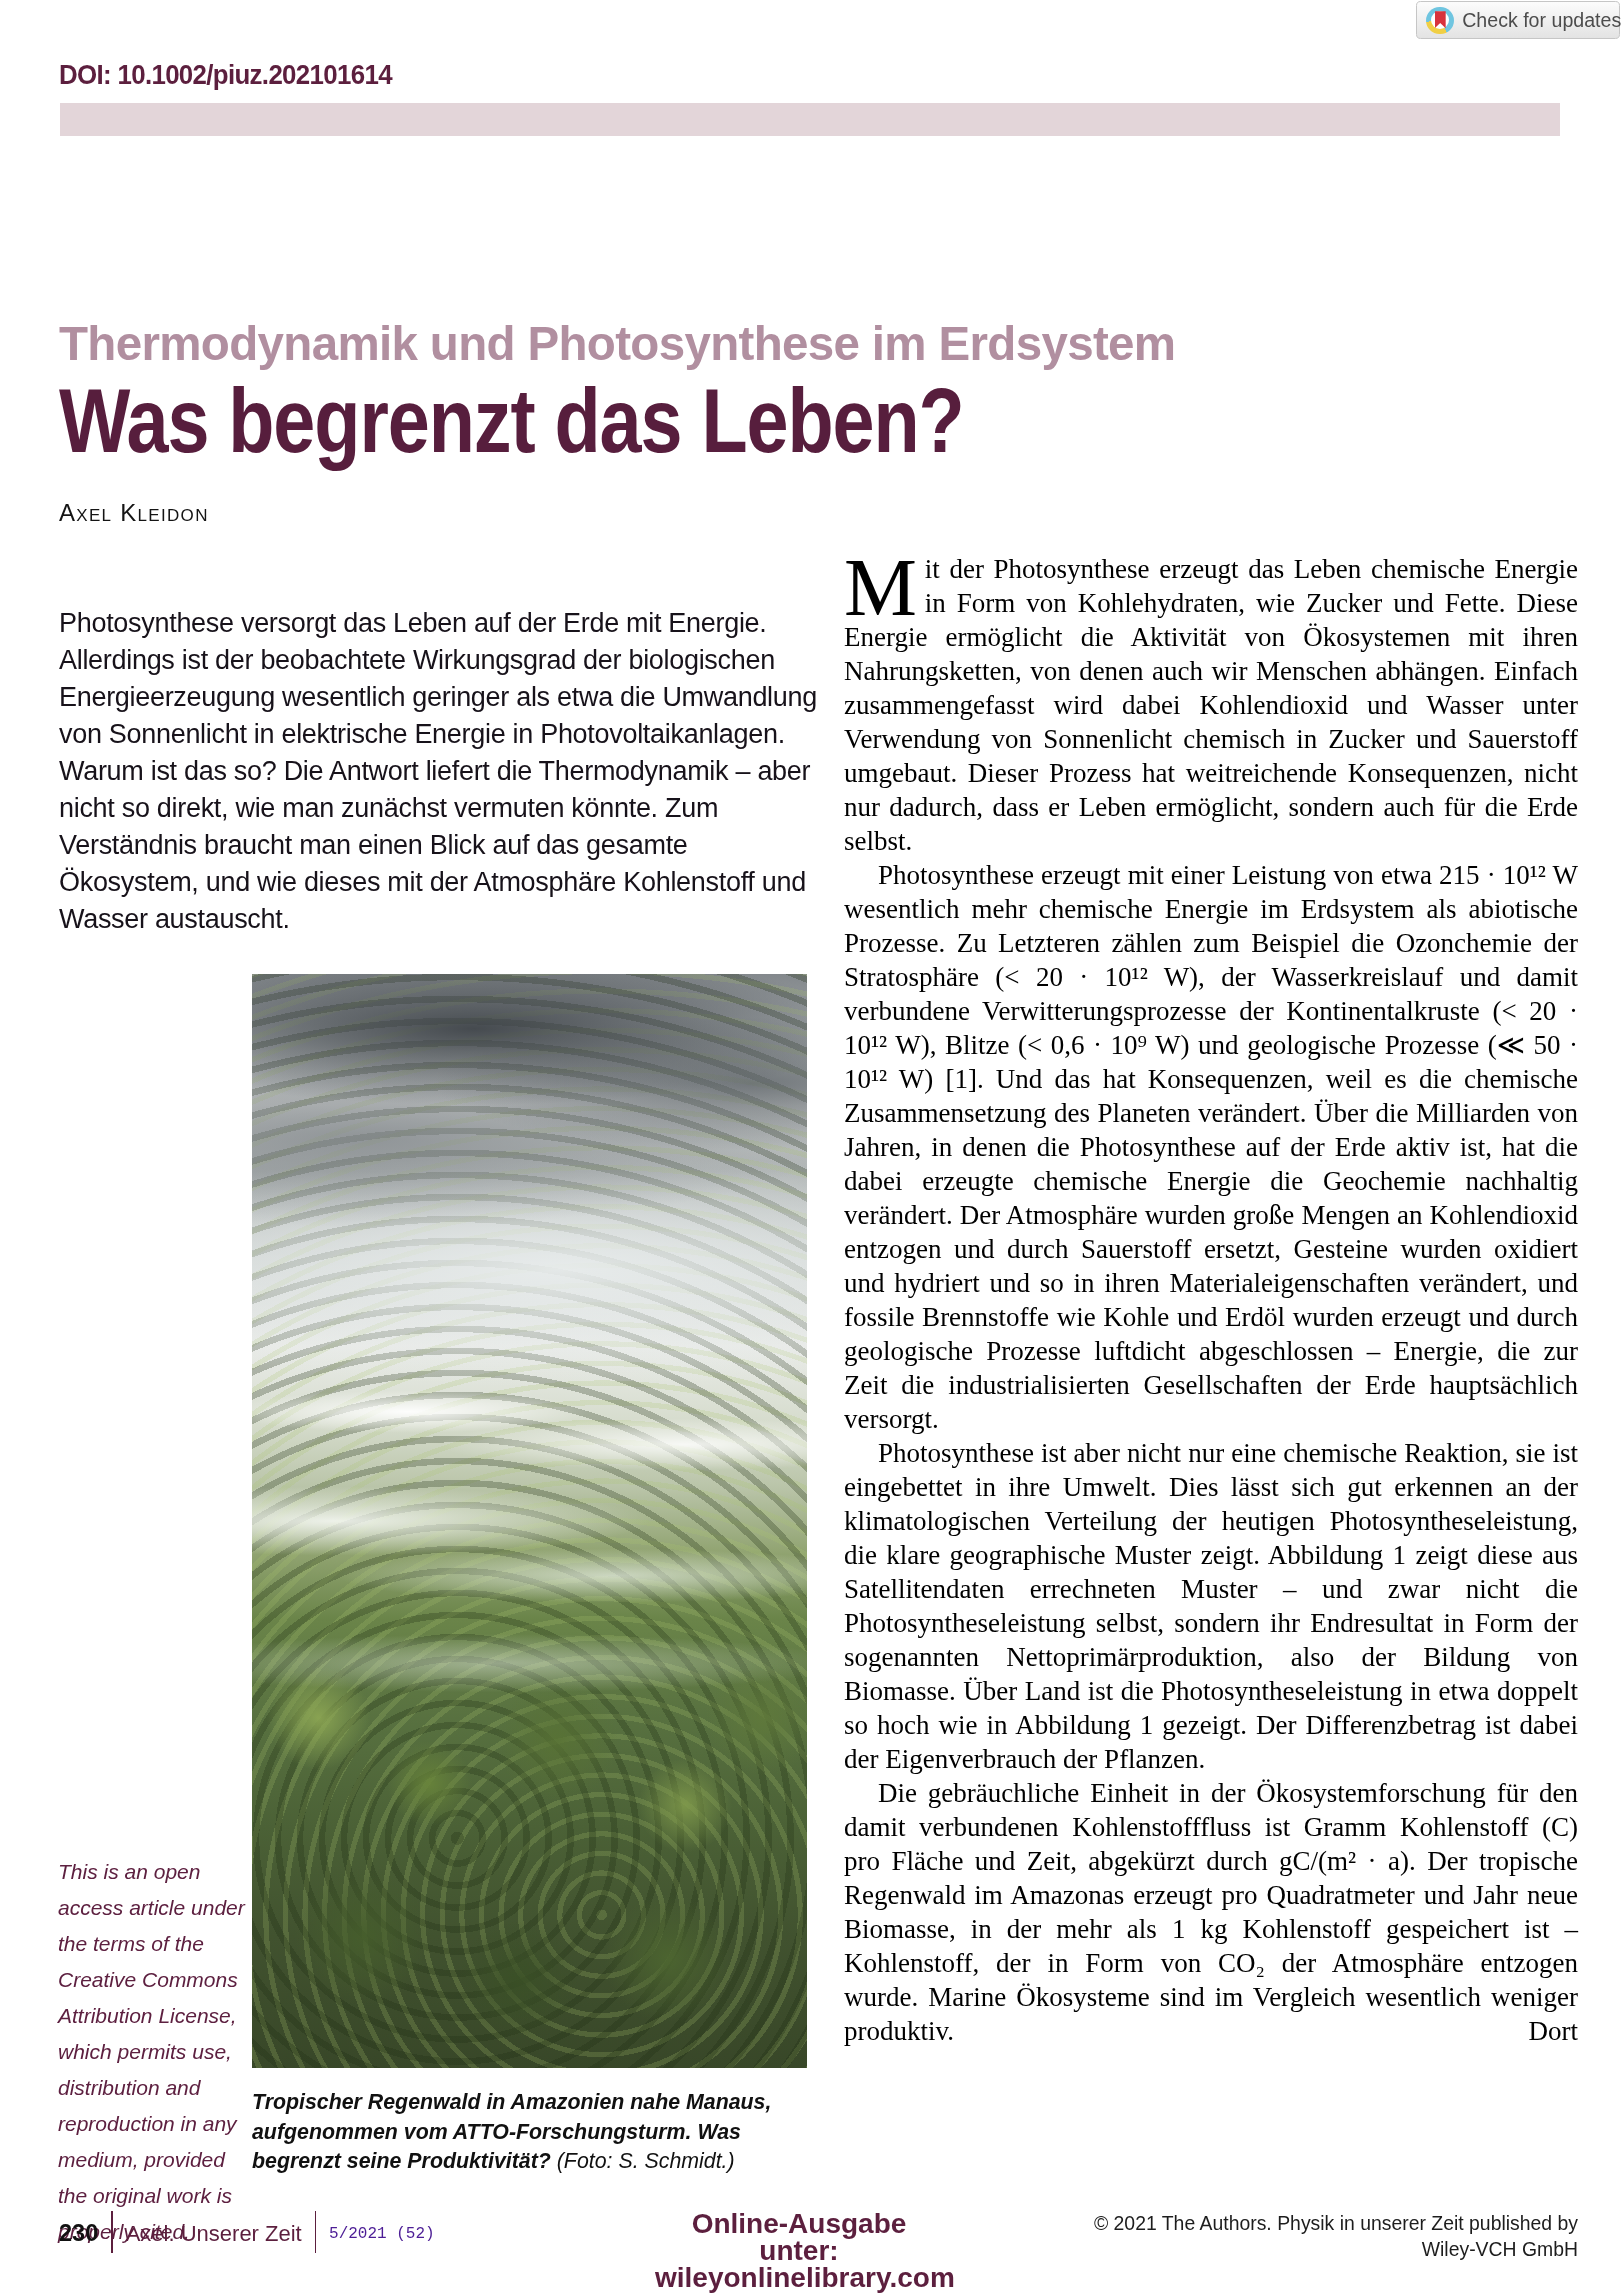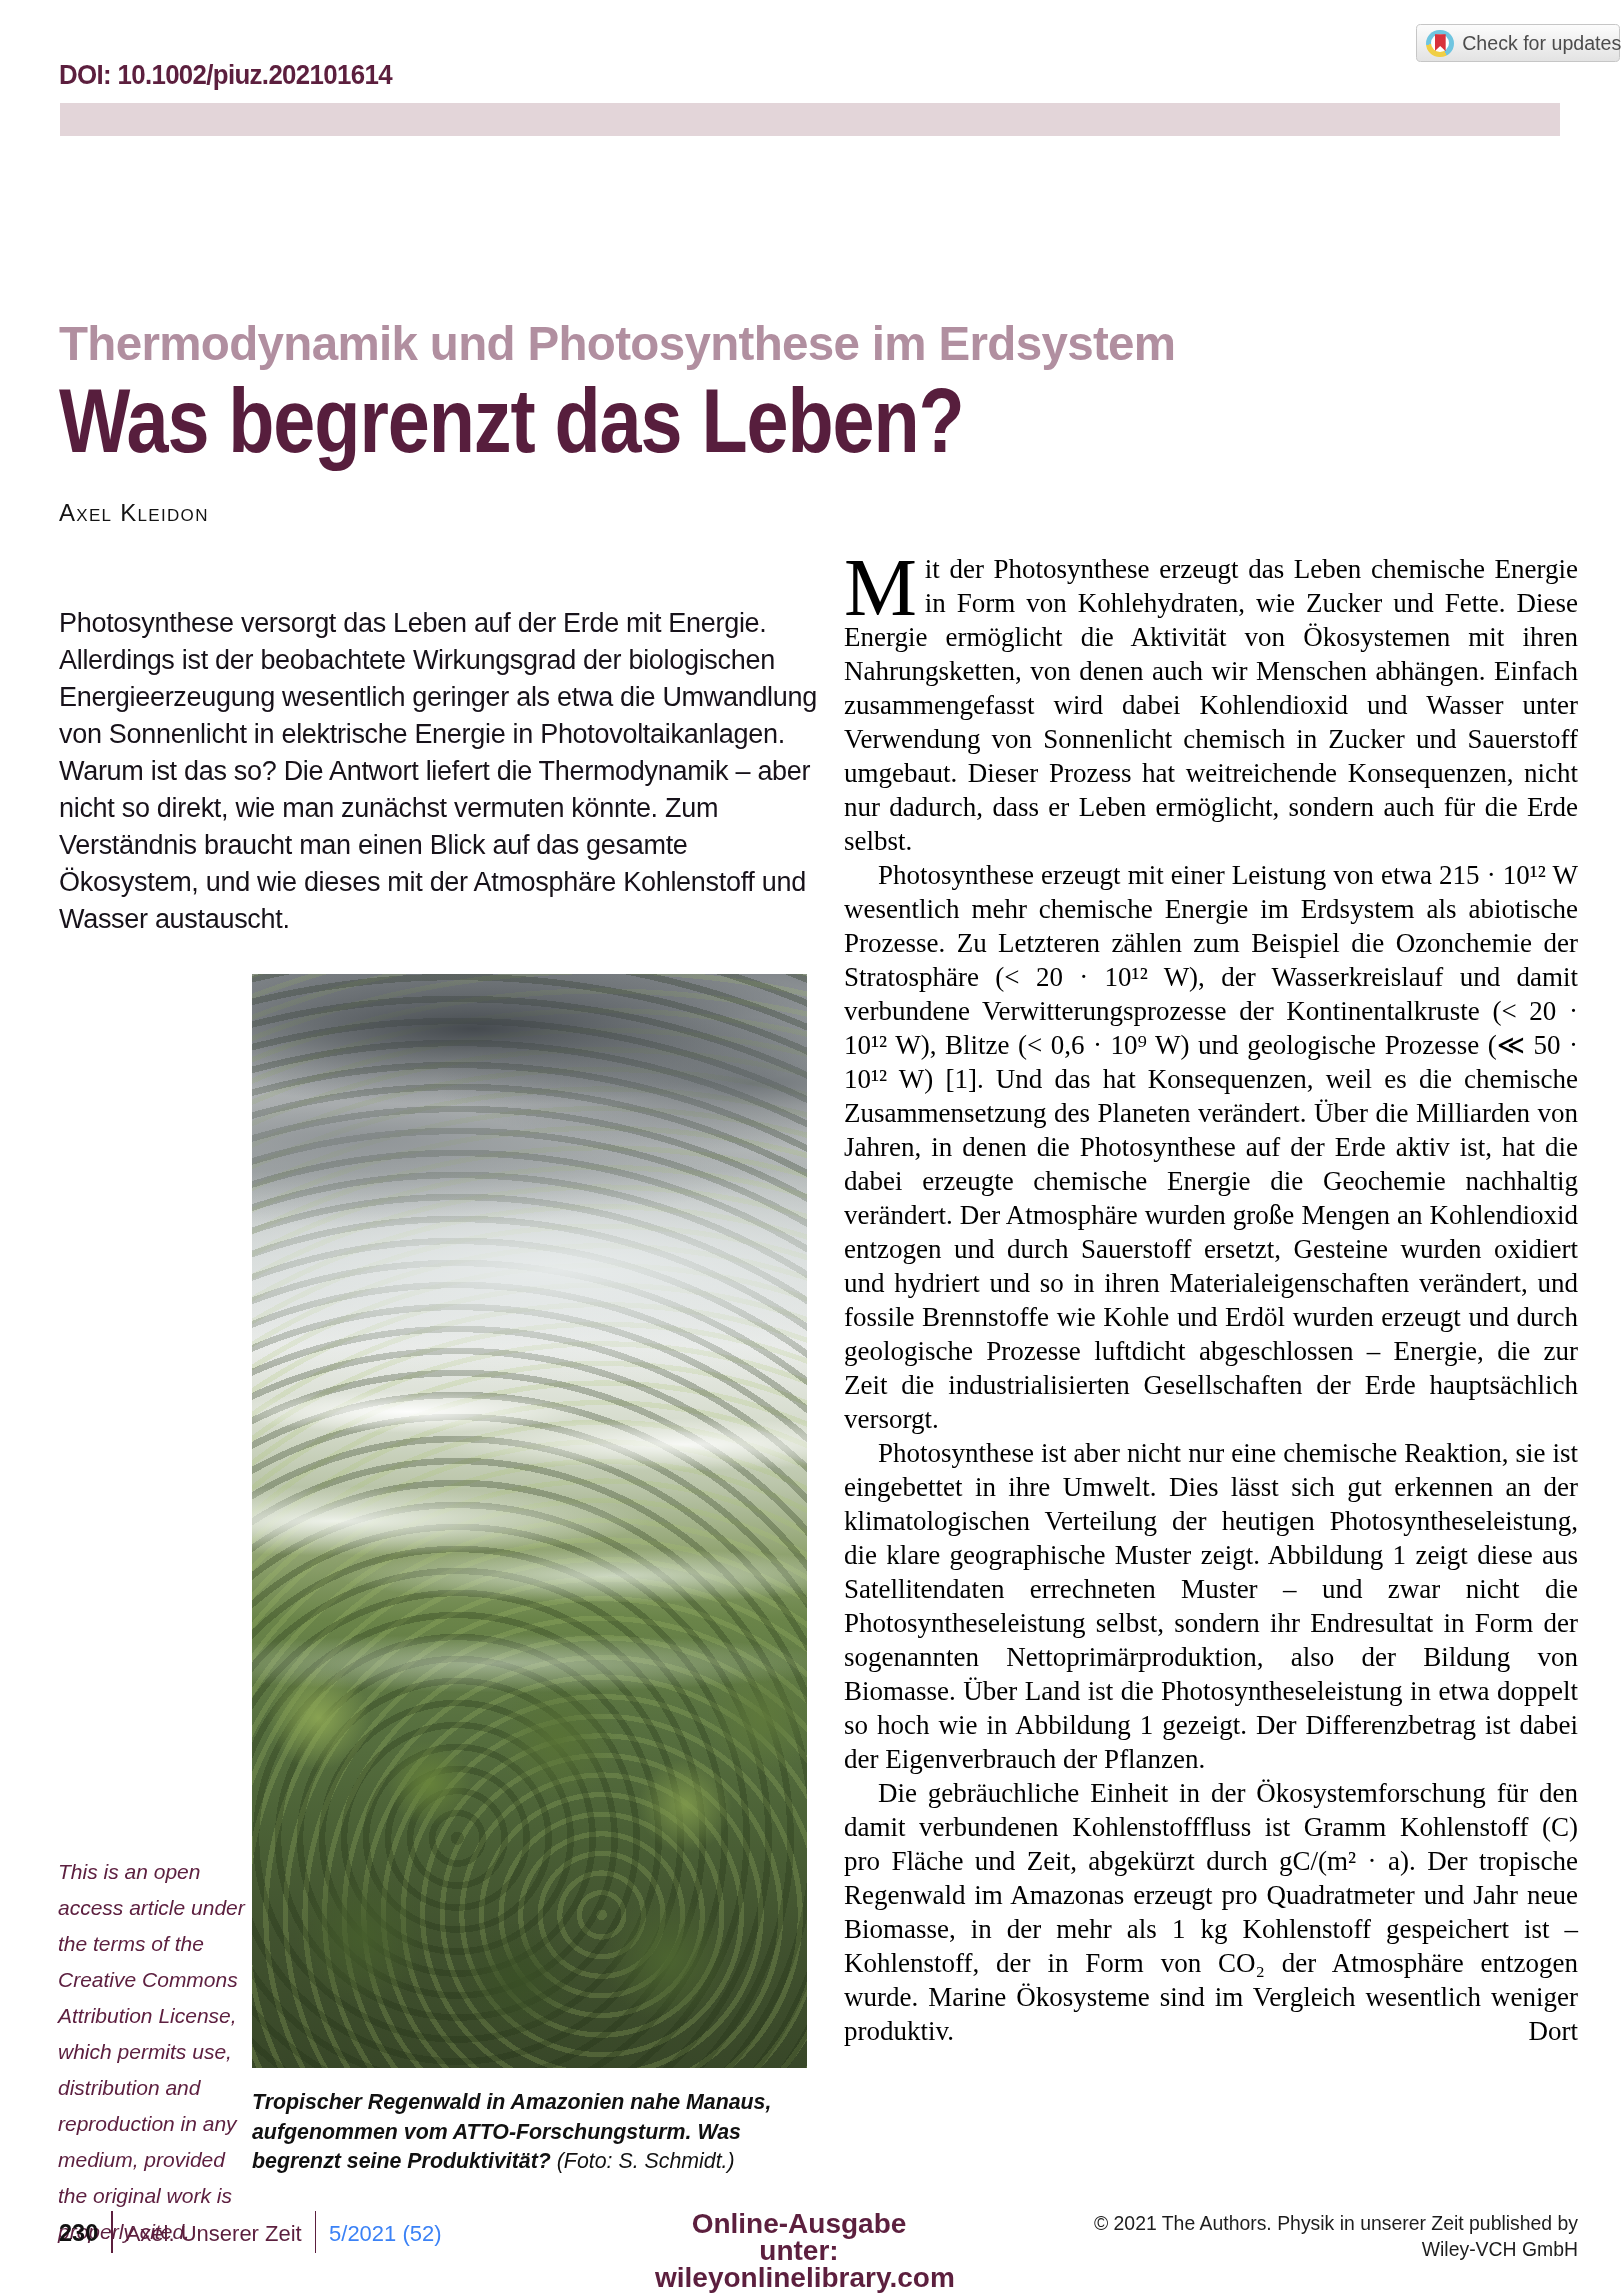--- a/index.html
+++ b/index.html
@@ -9,21 +9,21 @@
   }
   .abs{position:absolute;}
 
   
   .doi{left:59px;top:59px;font-size:27.5px;font-weight:bold;color:#5c1f3e;
        letter-spacing:-0.7px;transform:scaleX(.94);transform-origin:left top;}
   .pink-band{left:60px;top:103px;width:1500px;height:33px;background:#e3d5d9;}
 
   .badge{left:1416px;top:1.3px;width:204px;height:38px;box-sizing:border-box;
          background:linear-gradient(#fcfcfc,#e3e3e3);border:1.3px solid #c6c6c6;border-radius:4.6px;
-         display:flex;align-items:center;gap:8.5px;padding:0 9.2px;cursor:pointer;margin-top:23px;}
+         display:flex;align-items:center;gap:8.5px;padding:0 9.2px;cursor:pointer;}
   .cm-ring{width:27.5px;height:27.5px;border-radius:50%;flex:0 0 auto;position:relative;
            background:conic-gradient(from 150deg,#f0cf45 0deg 115deg,#6fc5e0 115deg 360deg);}
   .cm-ring::after{content:"";position:absolute;inset:4.6px;border-radius:50%;background:#fff;}
   .cm-bookmark{position:absolute;left:8.5px;top:4.6px;width:11px;height:17px;background:#d8323c;z-index:2;
                clip-path:polygon(0 0,100% 0,100% 100%,50% 70%,0 100%);}
   .badge-label{font-size:19.6px;color:#4c4c4c;white-space:nowrap;}
 
   
   .kicker{left:59px;top:315px;font-size:49px;font-weight:bold;color:#b18fa0;
           letter-spacing:-0.7px;transform:scaleX(.97);transform-origin:left top;white-space:nowrap;}
@@ -78,21 +78,21 @@
   .body-col p.ind{text-indent:34px;}
   .body-col p.continues{text-align-last:justify;}
   .dropcap{float:left;font-size:82px;line-height:63px;padding:3.9px 7.9px 0 0;
            font-family:"Liberation Serif", serif;color:#000;}
 
   
   .footer-left{left:59px;top:2214px;display:flex;align-items:center;}
   .pgnum{font-size:23.6px;font-weight:bold;color:#111;}
   .vrule{width:1.3px;height:42px;background:#5c1f3e;margin:-2.6px 13px 0 13px;}
   .journal{font-size:22px;color:#5c1f3e;}
-  .issue{font-size:22px;color:#3b82f6;}
+  .issue{font-size:16px;color:#4c1d95;font-family:Liberation Mono, monospace;}
   .footer-center{left:655px;top:2210px;width:288px;text-align:center;color:#5c1f3e;
                  font-weight:bold;font-size:28px;line-height:27px;}
   .footer-right{right:45px;top:2210px;width:589px;text-align:right;font-size:20px;line-height:26px;
                 color:#1d1d1d;transform:scaleX(.97);transform-origin:right top;}
 </style>
 </head>
 <body>
 
 <div class="abs doi">DOI: 10.1002/piuz.202101614</div>
 

